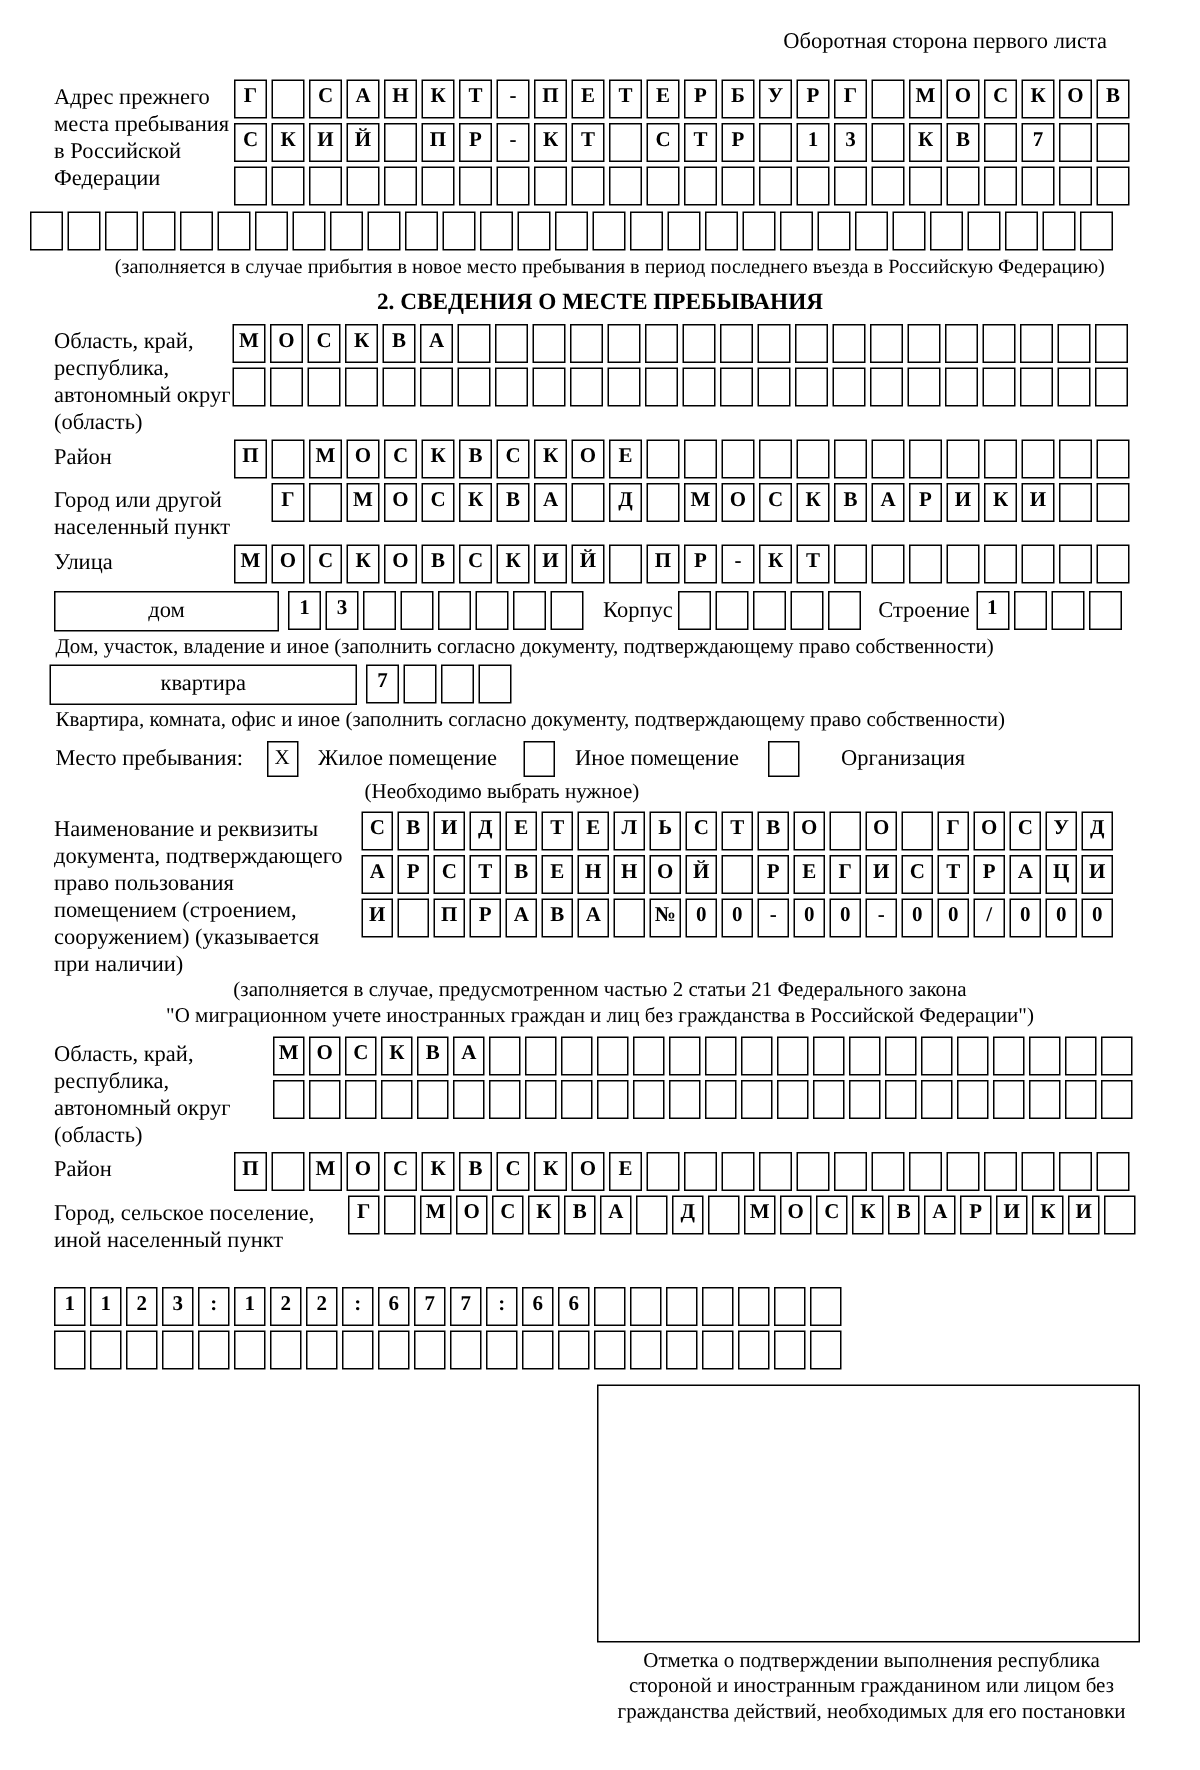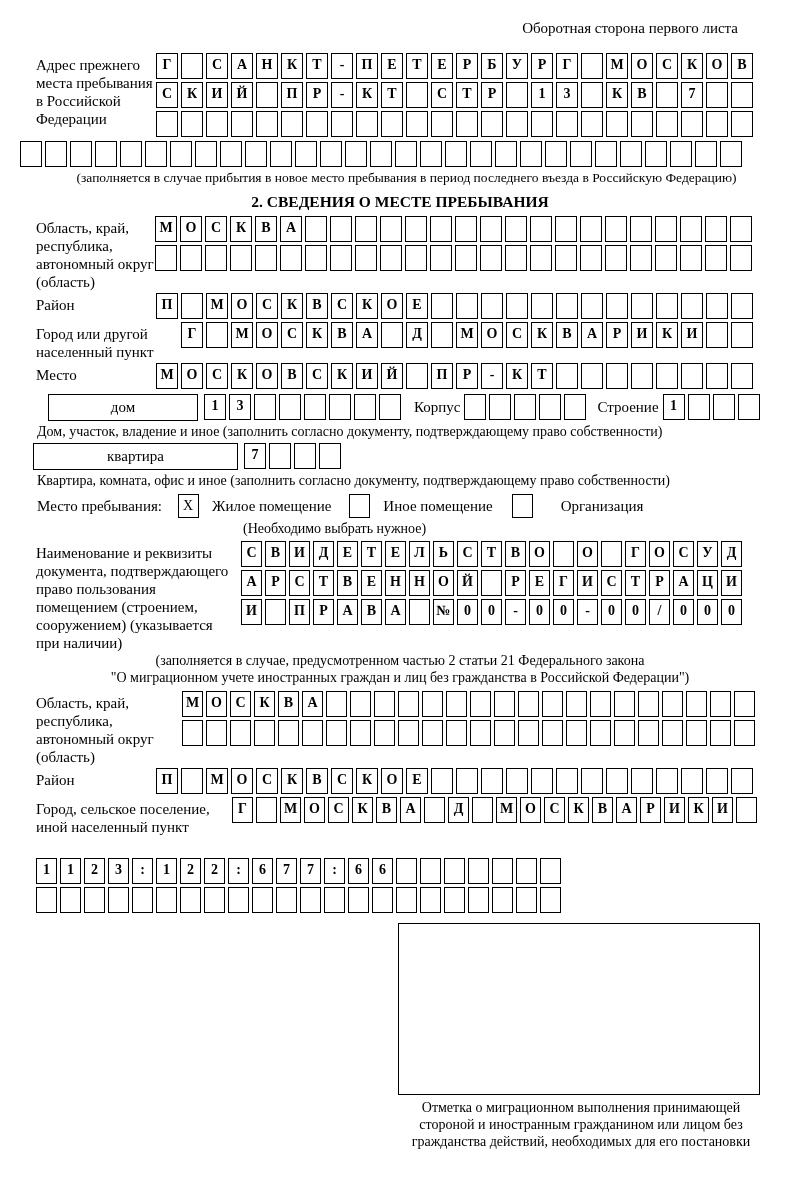--- a/index.html
+++ b/index.html
@@ -84,25 +84,25 @@
     <div class="label w120">Район</div>
     <div class="cellrow"><span class="cell">П</span><span class="cell"></span><span class="cell">М</span><span class="cell">О</span><span class="cell">С</span><span class="cell">К</span><span class="cell">В</span><span class="cell">С</span><span class="cell">К</span><span class="cell">О</span><span class="cell">Е</span><span class="cell"></span><span class="cell"></span><span class="cell"></span><span class="cell"></span><span class="cell"></span><span class="cell"></span><span class="cell"></span><span class="cell"></span><span class="cell"></span><span class="cell"></span><span class="cell"></span><span class="cell"></span><span class="cell"></span></div>
   </div>
 
   <div class="row-flex">
     <div class="label w145">Город или другой населенный пункт</div>
     <div class="cellrow"><span class="cell">Г</span><span class="cell"></span><span class="cell">М</span><span class="cell">О</span><span class="cell">С</span><span class="cell">К</span><span class="cell">В</span><span class="cell">А</span><span class="cell"></span><span class="cell">Д</span><span class="cell"></span><span class="cell">М</span><span class="cell">О</span><span class="cell">С</span><span class="cell">К</span><span class="cell">В</span><span class="cell">А</span><span class="cell">Р</span><span class="cell">И</span><span class="cell">К</span><span class="cell">И</span><span class="cell"></span><span class="cell"></span></div>
   </div>
 
   <div class="row-flex mt2">
-    <div class="label w120">Место</div>
+    <div class="label w120">Улица</div>
     <div class="cellrow"><span class="cell">М</span><span class="cell">О</span><span class="cell">С</span><span class="cell">К</span><span class="cell">О</span><span class="cell">В</span><span class="cell">С</span><span class="cell">К</span><span class="cell">И</span><span class="cell">Й</span><span class="cell"></span><span class="cell">П</span><span class="cell">Р</span><span class="cell">-</span><span class="cell">К</span><span class="cell">Т</span><span class="cell"></span><span class="cell"></span><span class="cell"></span><span class="cell"></span><span class="cell"></span><span class="cell"></span><span class="cell"></span><span class="cell"></span></div>
   </div>
 
-  <div style="margin:2px 0 0 48px; white-space:nowrap;">
+  <div style="margin:2px 0 0 36px; white-space:nowrap;">
     <span class="boxfield" style="width:150px;">дом</span><span class="gap6"></span><span class="cellrow" style="display:inline-block;"><span class="cell">1</span><span class="cell">3</span><span class="cell"></span><span class="cell"></span><span class="cell"></span><span class="cell"></span><span class="cell"></span><span class="cell"></span></span><span class="gap10"></span><span class="inline-lbl">Корпус</span><span class="gap4"></span><span class="cellrow" style="display:inline-block;"><span class="cell"></span><span class="cell"></span><span class="cell"></span><span class="cell"></span><span class="cell"></span></span><span class="gap8"></span><span class="inline-lbl">Строение</span><span class="gap4"></span><span class="cellrow" style="display:inline-block;"><span class="cell">1</span><span class="cell"></span><span class="cell"></span><span class="cell"></span></span>
   </div>
   <div class="caption-left">Дом, участок, владение и иное (заполнить согласно документу, подтверждающему право собственности)</div>
 
   <div style="margin:3px 0 0 33px; white-space:nowrap;">
     <span class="boxfield" style="width:205px;">квартира</span><span class="gap6"></span><span class="cellrow" style="display:inline-block;"><span class="cell">7</span><span class="cell"></span><span class="cell"></span><span class="cell"></span></span>
   </div>
   <div class="caption-left">Квартира, комната, офис и иное (заполнить согласно документу, подтверждающему право собственности)</div>
 
   <div class="stay-row">
@@ -154,19 +154,19 @@
 
   <div class="row-flex mt2 p24">
     <div class="offset-rows">
       <div class="cellrow"><span class="cell">1</span><span class="cell">1</span><span class="cell">2</span><span class="cell">3</span><span class="cell">:</span><span class="cell">1</span><span class="cell">2</span><span class="cell">2</span><span class="cell">:</span><span class="cell">6</span><span class="cell">7</span><span class="cell">7</span><span class="cell">:</span><span class="cell">6</span><span class="cell">6</span><span class="cell"></span><span class="cell"></span><span class="cell"></span><span class="cell"></span><span class="cell"></span><span class="cell"></span><span class="cell"></span></div>
       <div class="cellrow"><span class="cell"></span><span class="cell"></span><span class="cell"></span><span class="cell"></span><span class="cell"></span><span class="cell"></span><span class="cell"></span><span class="cell"></span><span class="cell"></span><span class="cell"></span><span class="cell"></span><span class="cell"></span><span class="cell"></span><span class="cell"></span><span class="cell"></span><span class="cell"></span><span class="cell"></span><span class="cell"></span><span class="cell"></span><span class="cell"></span><span class="cell"></span><span class="cell"></span></div>
     </div>
   </div>
 
   <div class="stamp-box"></div>
   <div class="stamp-caption">
-    <div>Отметка о миграционном выполнения принимающей</div>
+    <div>Отметка о подтверждении выполнения республика</div>
     <div>стороной и иностранным гражданином или лицом без</div>
     <div>гражданства действий, необходимых для его постановки</div>
 
   </div>
 
 </div>
 
 </body></html>

